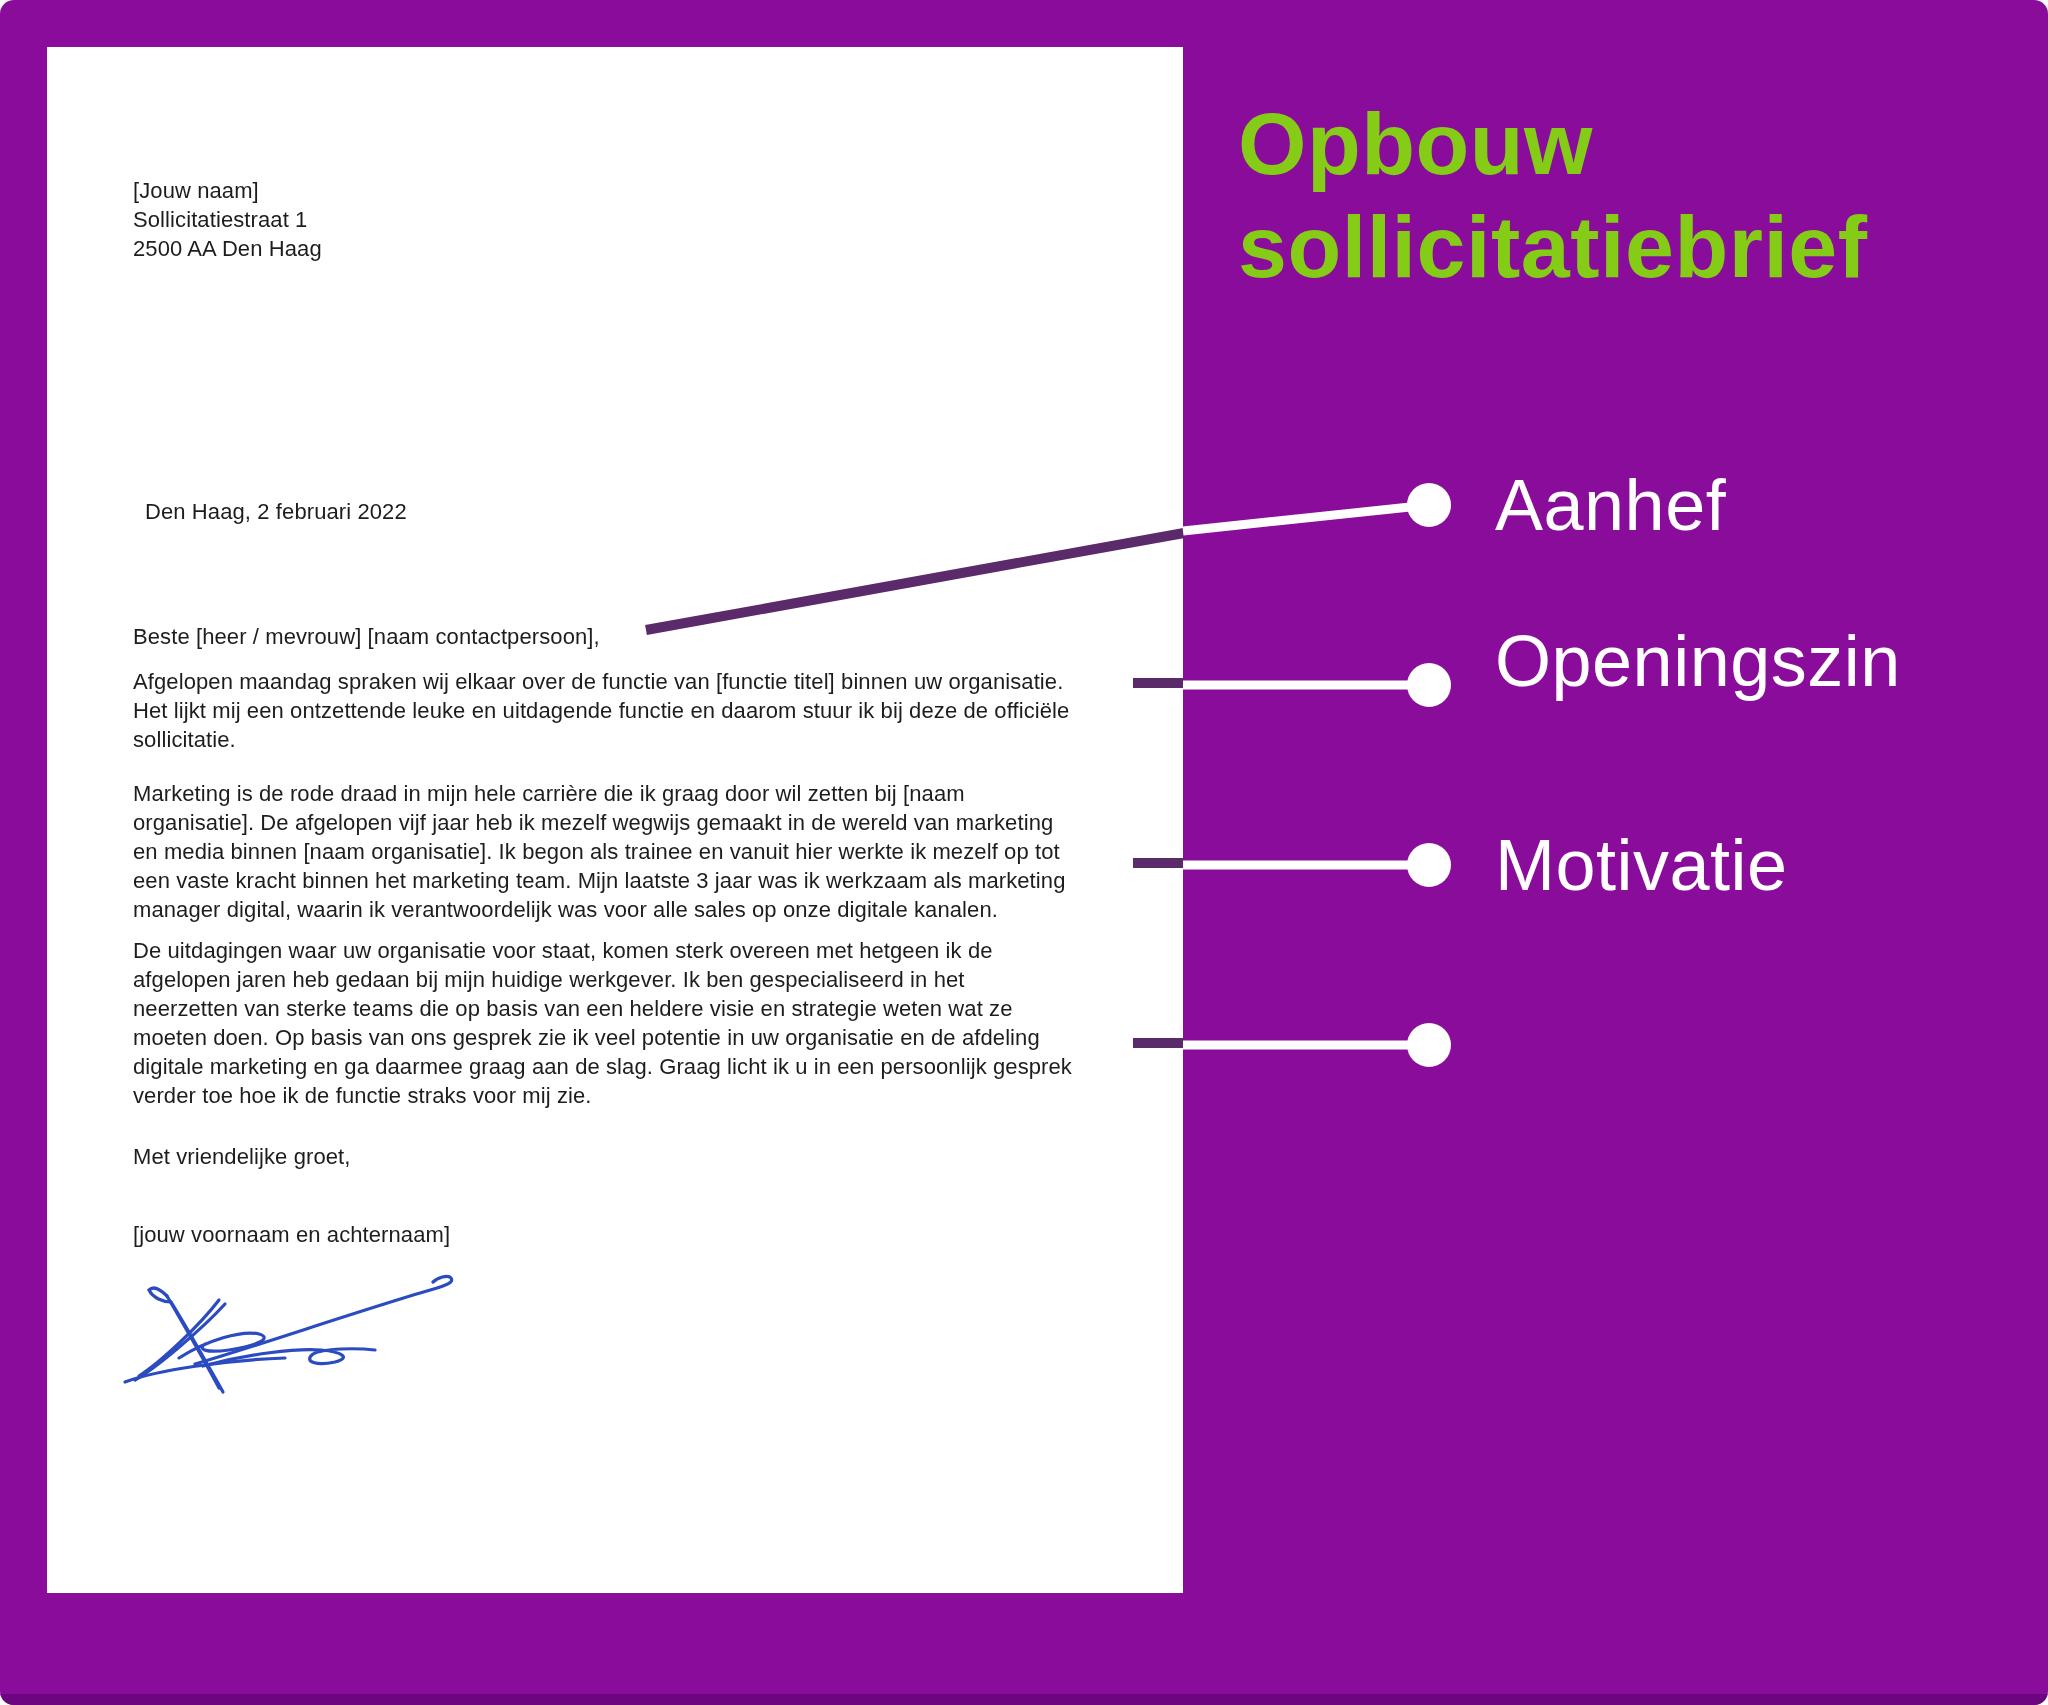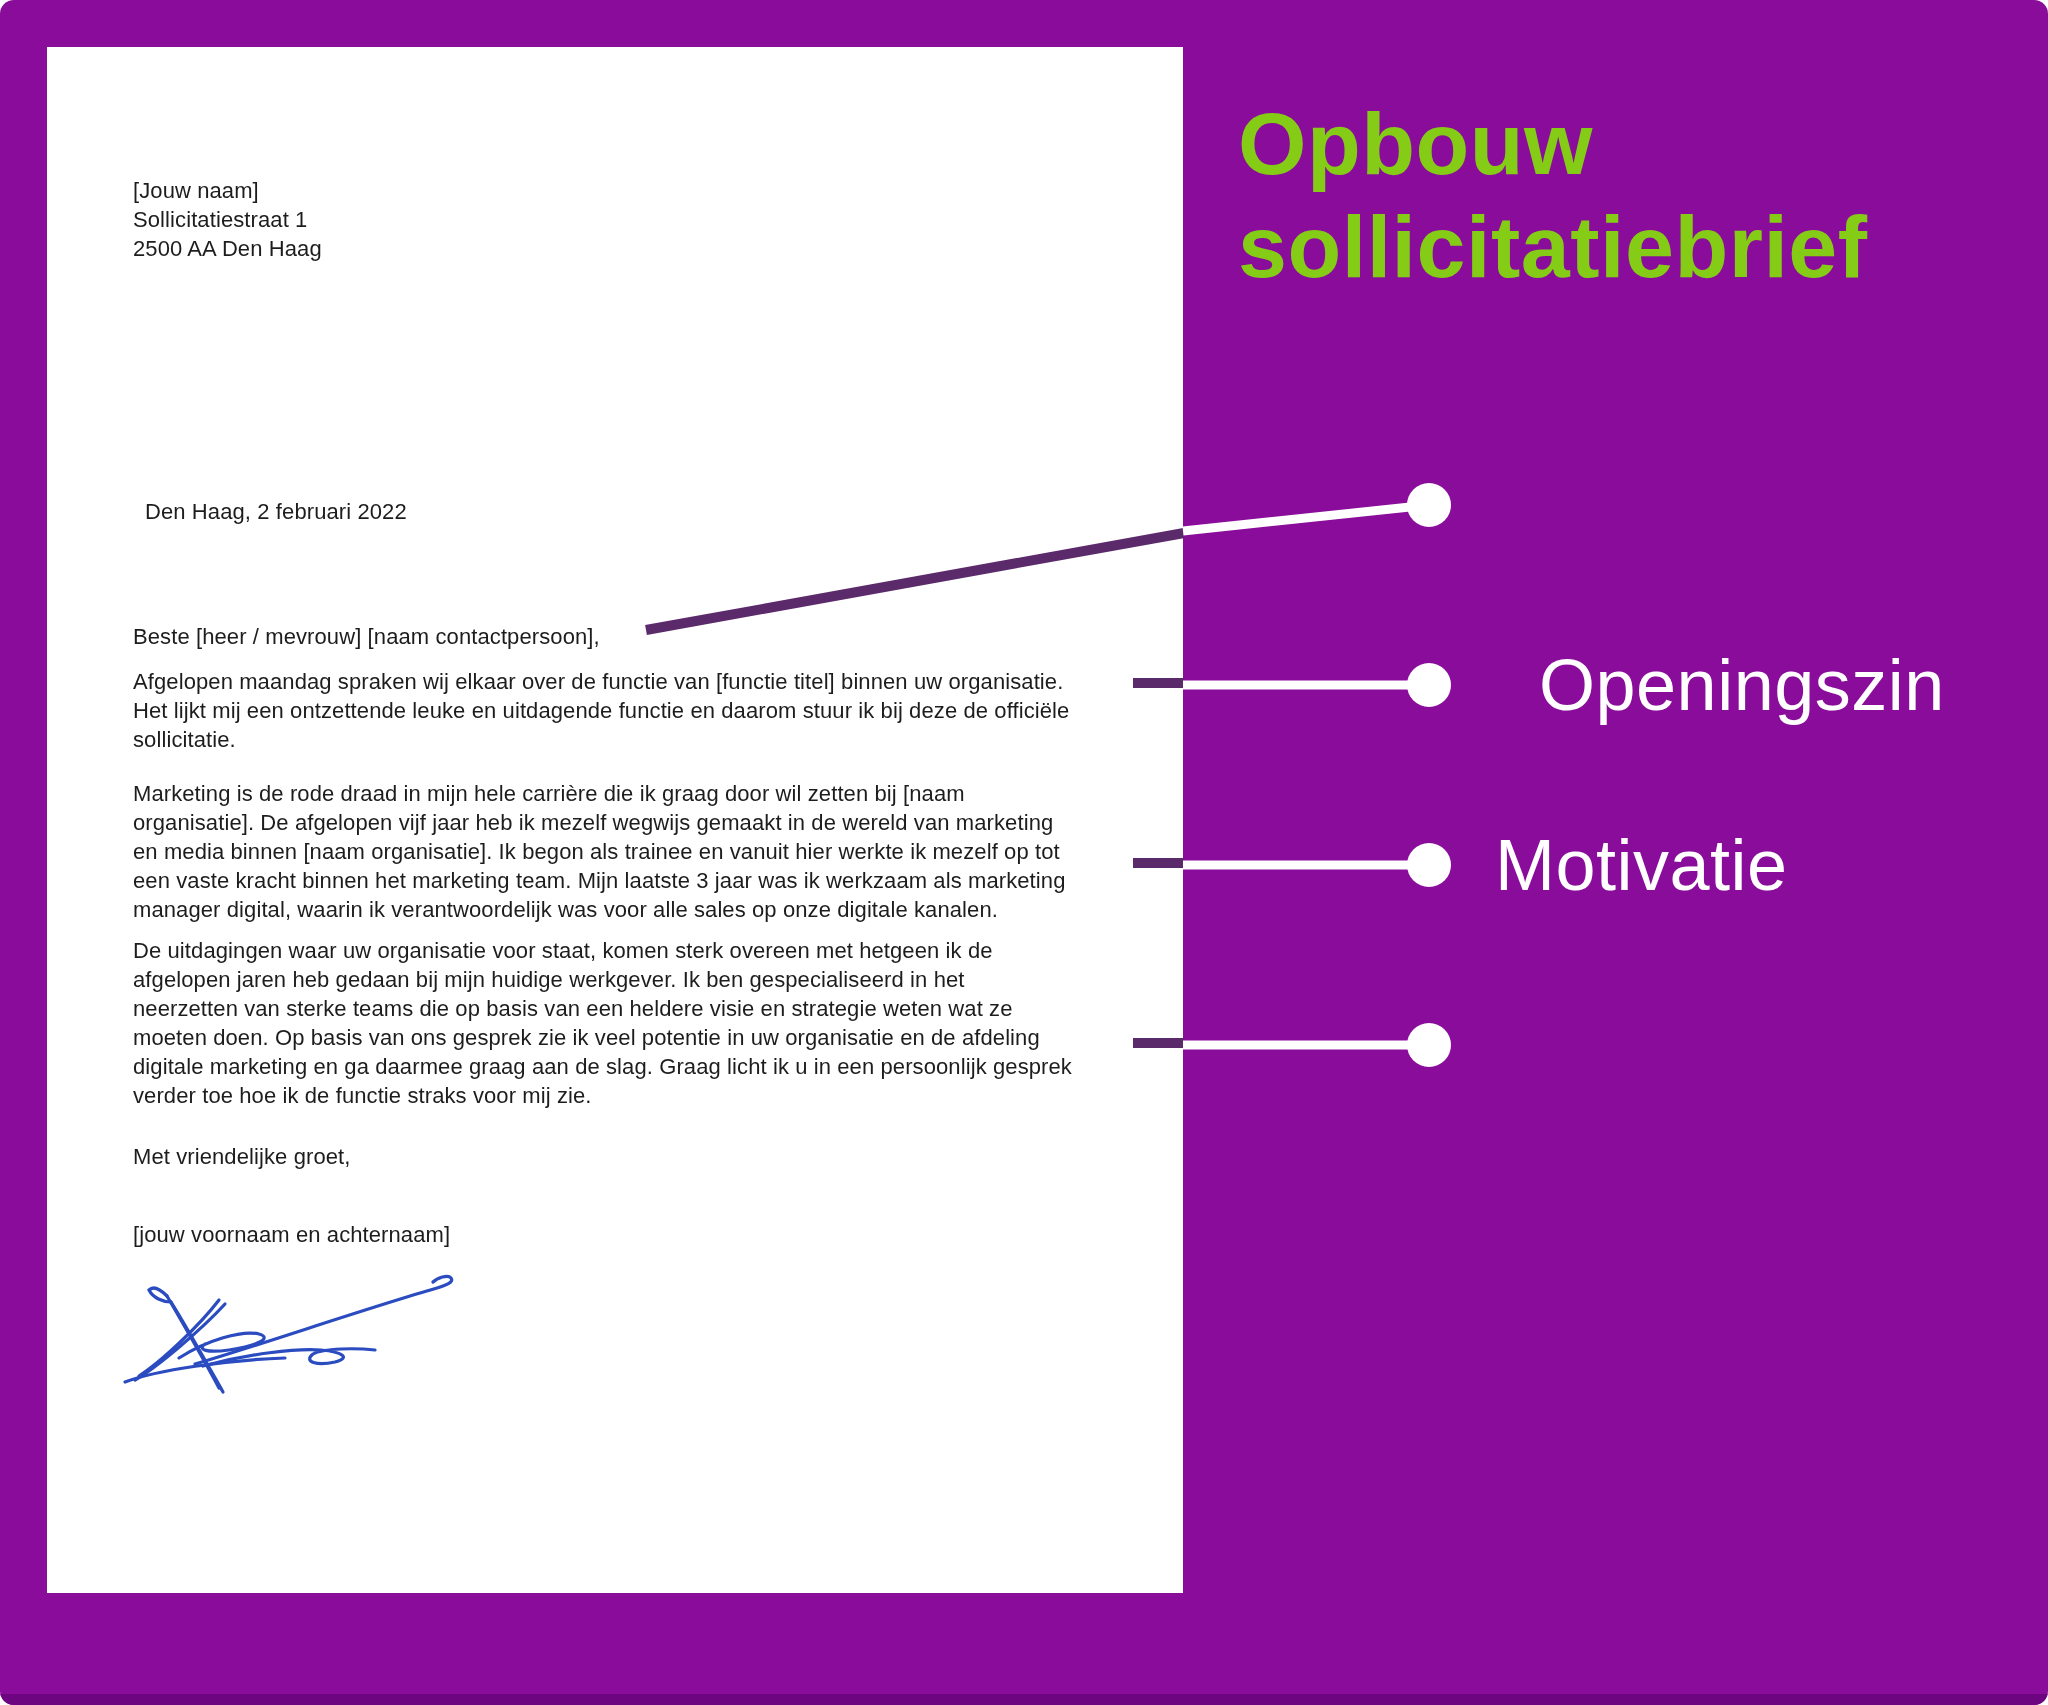--- a/index.html
+++ b/index.html
@@ -43,21 +43,21 @@
     letter-spacing:0.5px;
     margin-top:24px;
   }
   .panel-label{
     position:absolute;left:1495px;
     height:90px;display:flex;align-items:center;
     color:#ffffff;font-size:72px;font-weight:400;
     letter-spacing:0.5px;
   }
   .lbl-0{top:460px;}
-  .lbl-1{top:640px;margin-left:44px;}
+  .lbl-1{top:616px;}
   .lbl-2{top:820px;}
   .lbl-3{top:1000px;}
   
   #connectors{
     position:absolute;left:0;top:0;width:2048px;height:1705px;
     pointer-events:none;
   }
   
   #footer-strip{
     position:absolute;left:0;bottom:0;width:2048px;height:11px;
@@ -127,17 +127,18 @@
     <circle cx="1429" cy="865" r="22" fill="#FFFFFF"></circle>
 
     <line x1="1133" y1="1043" x2="1184" y2="1043" stroke="#5B2A6B" stroke-width="10"></line>
     <line x1="1183" y1="1045" x2="1429" y2="1045" stroke="#FFFFFF" stroke-width="9"></line>
     <circle cx="1429" cy="1045" r="22" fill="#FFFFFF"></circle>
   </svg>
 
   <div id="panel-title">Opbouw
 sollicitatiebrief</div>
 
+  <div class="panel-label lbl-0">Aanhef</div>
   <div class="panel-label lbl-1">Openingszin</div>
   <div class="panel-label lbl-2">Motivatie</div>
 
   <div id="footer-strip"></div>
 </div>
 
 </body></html>

